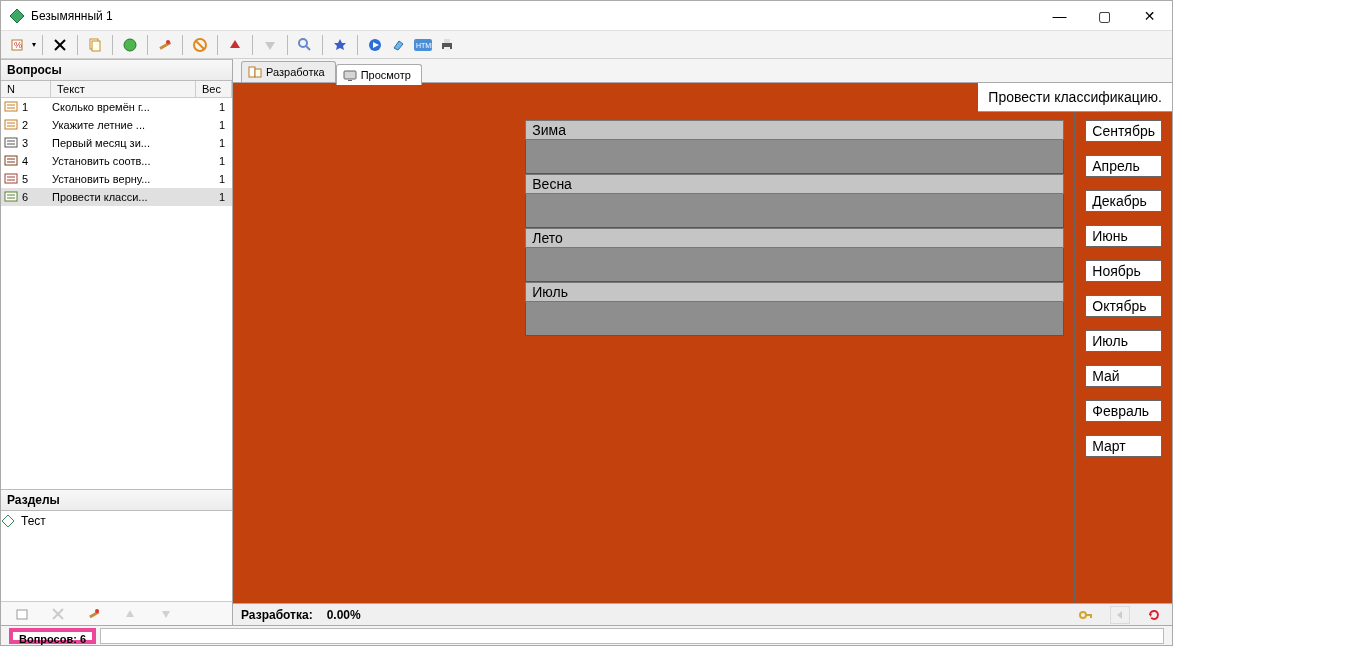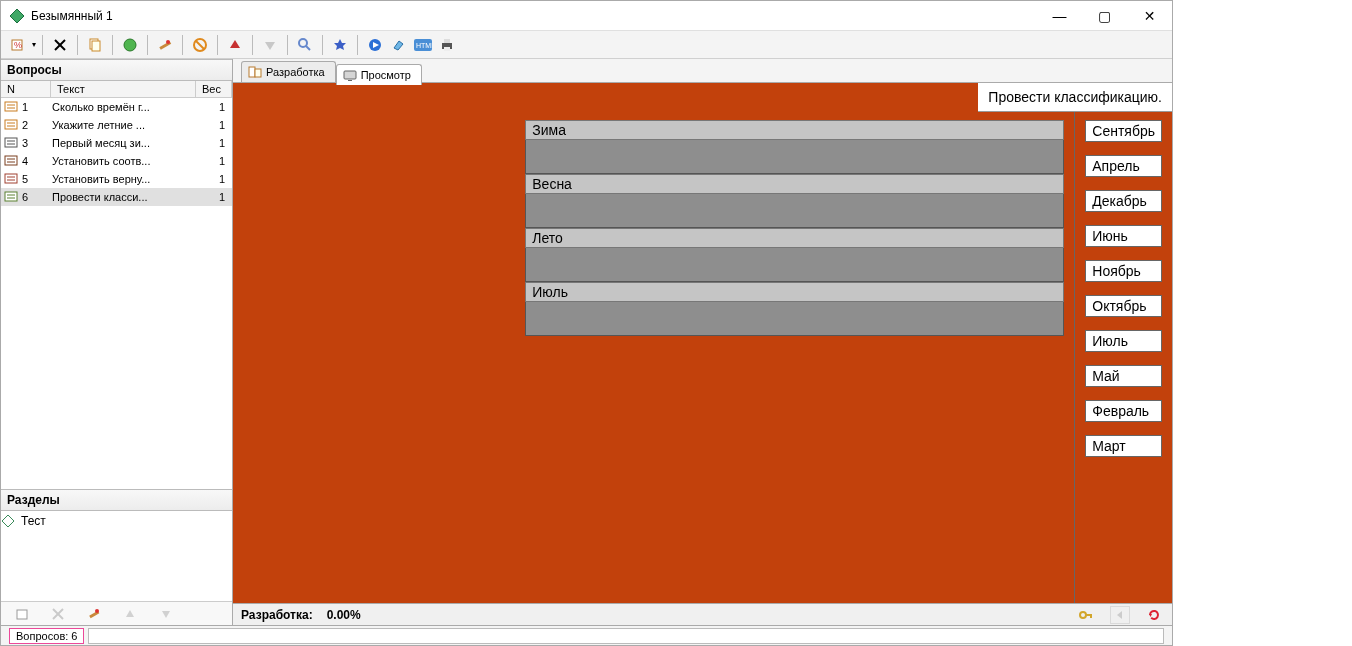--- a/index.html
+++ b/index.html
@@ -65,21 +65,21 @@
 .item-row { height: 22px; background: #fff; border: 1px solid #666; padding: 1px 6px; font-size: 14px; display: flex; align-items: center; cursor: grab; }
 
 .result-bar { height: 22px; display: flex; align-items: center; background: #f0f0f0; border-top: 1px solid #aaa; padding: 0 8px; gap: 14px; font-size: 12px; }
 .result-bar .res-lbl { font-weight: bold; }
 .result-bar .res-val { font-weight: bold; width: 50px; }
 .result-bar .spacer { flex: 1; }
 .result-bar .res-ico { width: 20px; height: 18px; display:flex; align-items:center; justify-content:center; cursor:pointer; }
 
 
 .statusbar { height: 20px; border-top: 1px solid #aaa; background: #f4f4f4; display: flex; align-items: center; padding: 0 8px; font-size: 11px; }
-.statusbar .cell { border: 1px solid #ec4899; padding: 0 6px; height: 16px; line-height: 14px; background: #fff; margin-right: 4px; }
+.statusbar .cell { border: 4px solid #ec4899; padding: 0 6px; height: 16px; line-height: 14px; background: #fff; margin-right: 4px; font-weight: bold; }
 .statusbar .flex { flex:1; border: 1px solid #bbb; height:16px; background:#fff; }
 
 svg { display:block; }
 </style>
 </head>
 <body>
 
 <div class="window">
 
   <div class="titlebar">

